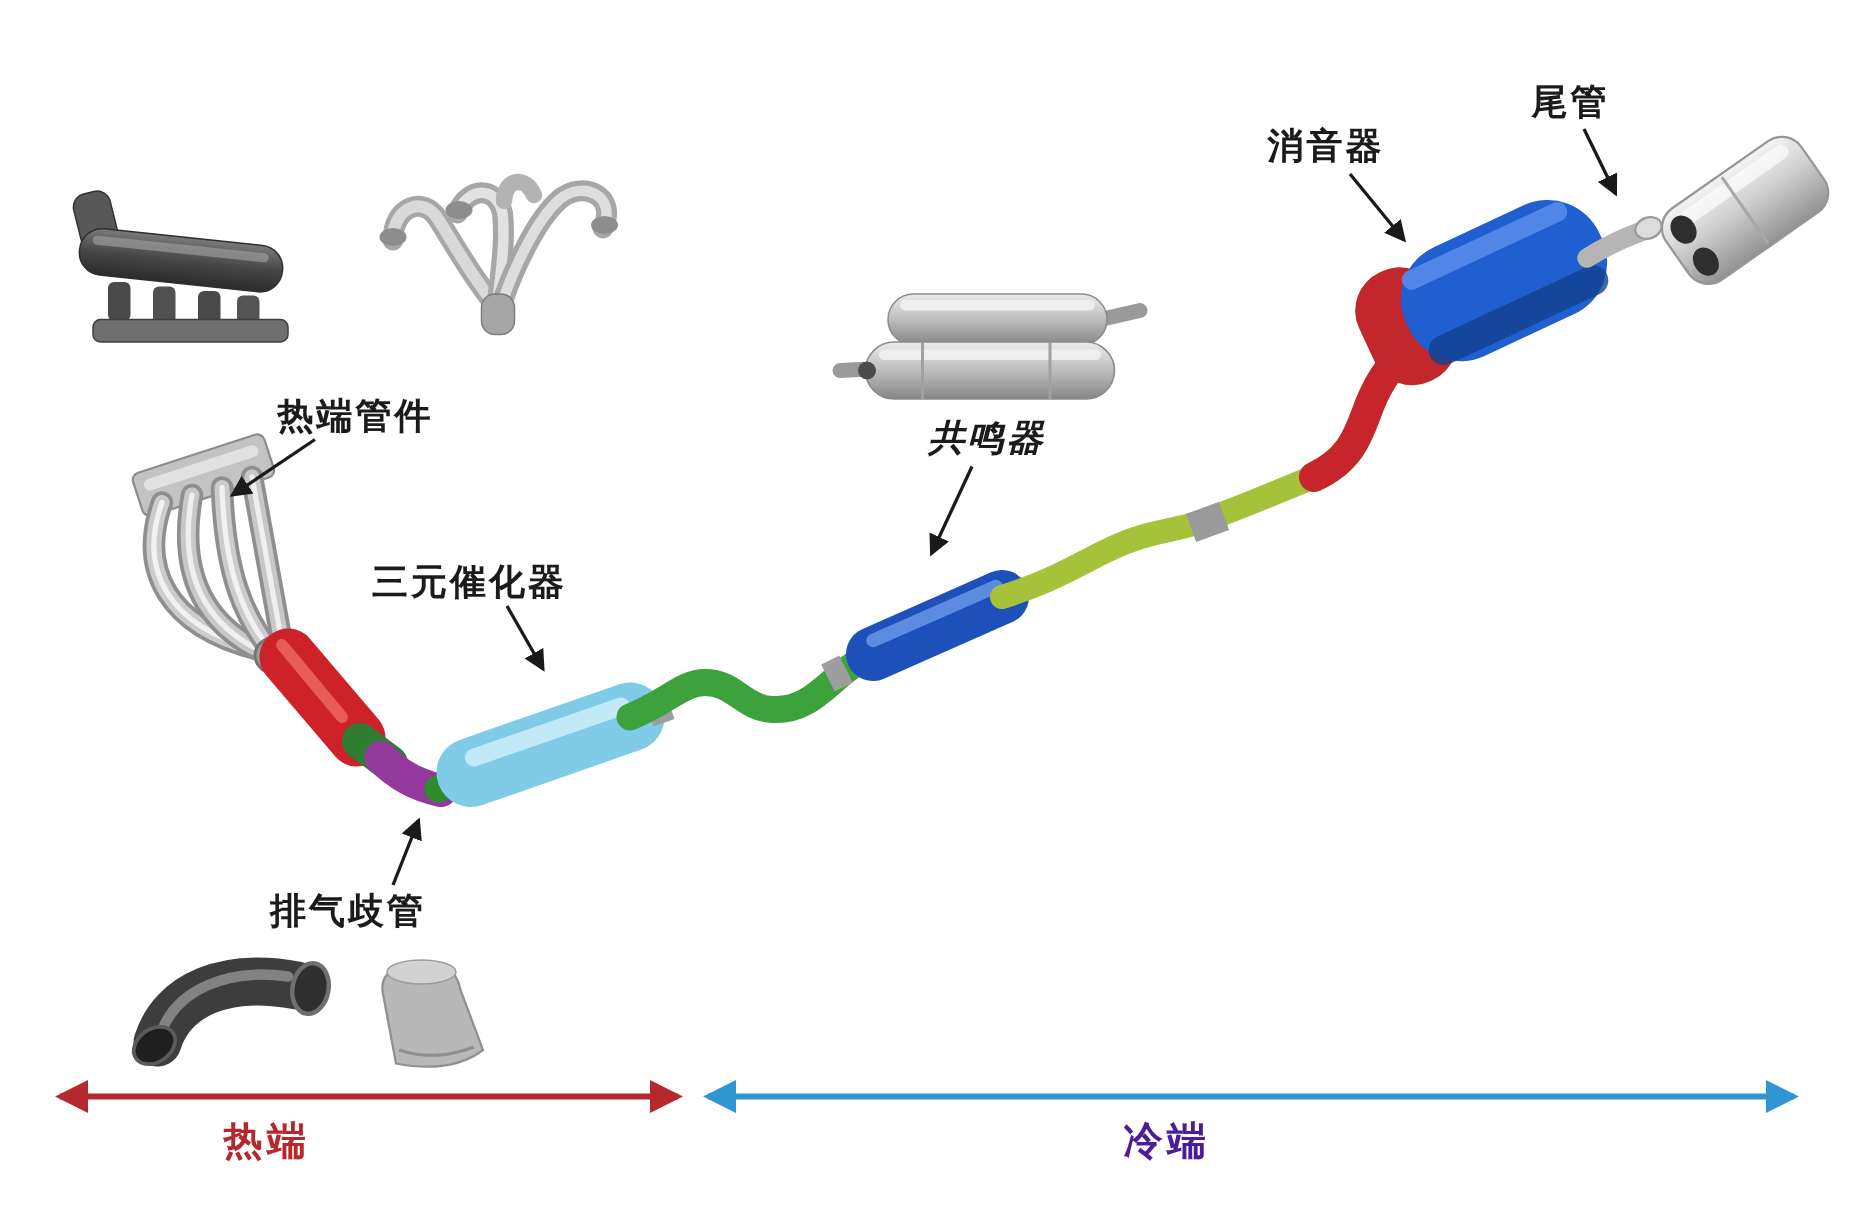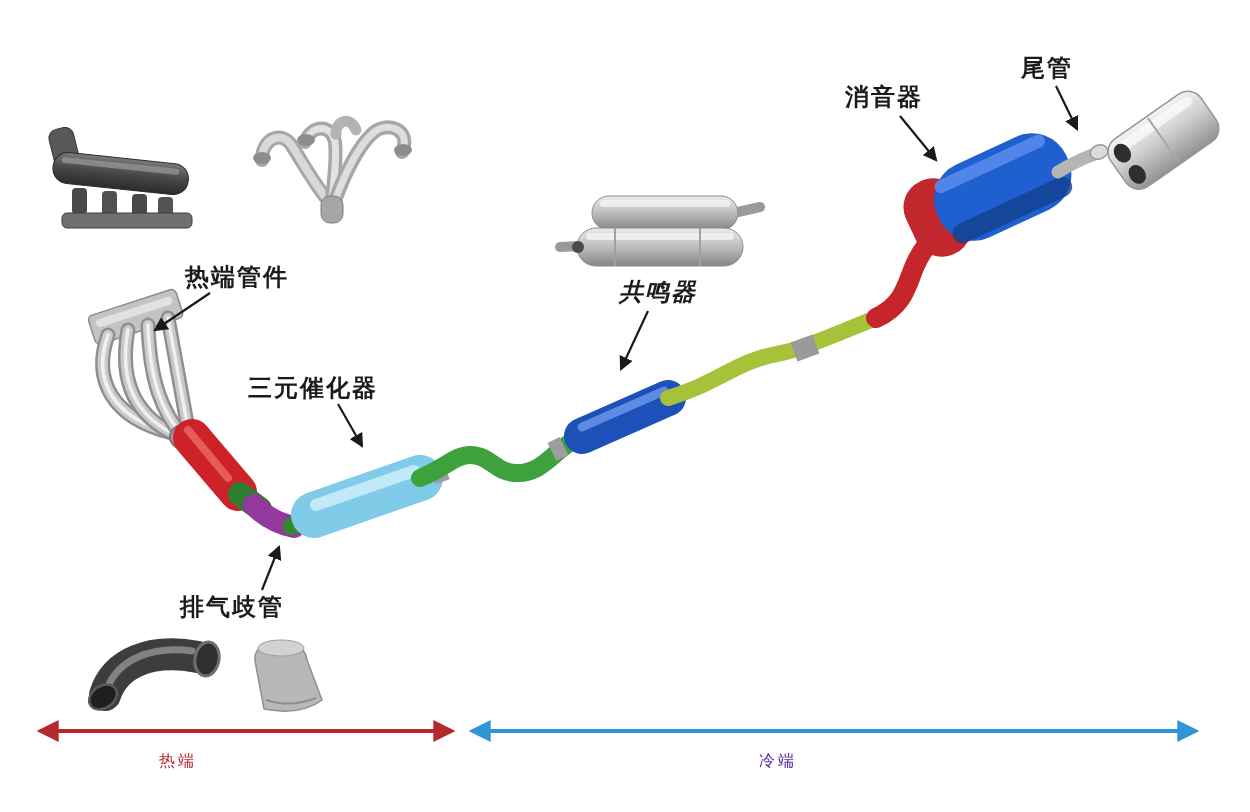--- a/index.html
+++ b/index.html
@@ -17,22 +17,22 @@
     font-weight:bold;
     font-size:24px;
     color:#1b1b1b;
     letter-spacing:2px;
     white-space:nowrap;
     user-select:none;
   }
   .zone-lbl{
     position:absolute;
     transform:translate(-50%,-50%);
-    font-weight:normal;
-    font-size:16px;
+    font-weight:bold;
+    font-size:26px;
     letter-spacing:3px;
     white-space:nowrap;
   }
   .zone-hot{color:#b5282c;}
   .zone-cold{color:#4c1d95;}
 </style>
 </head>
 <body>
 
 <div class="stage">

